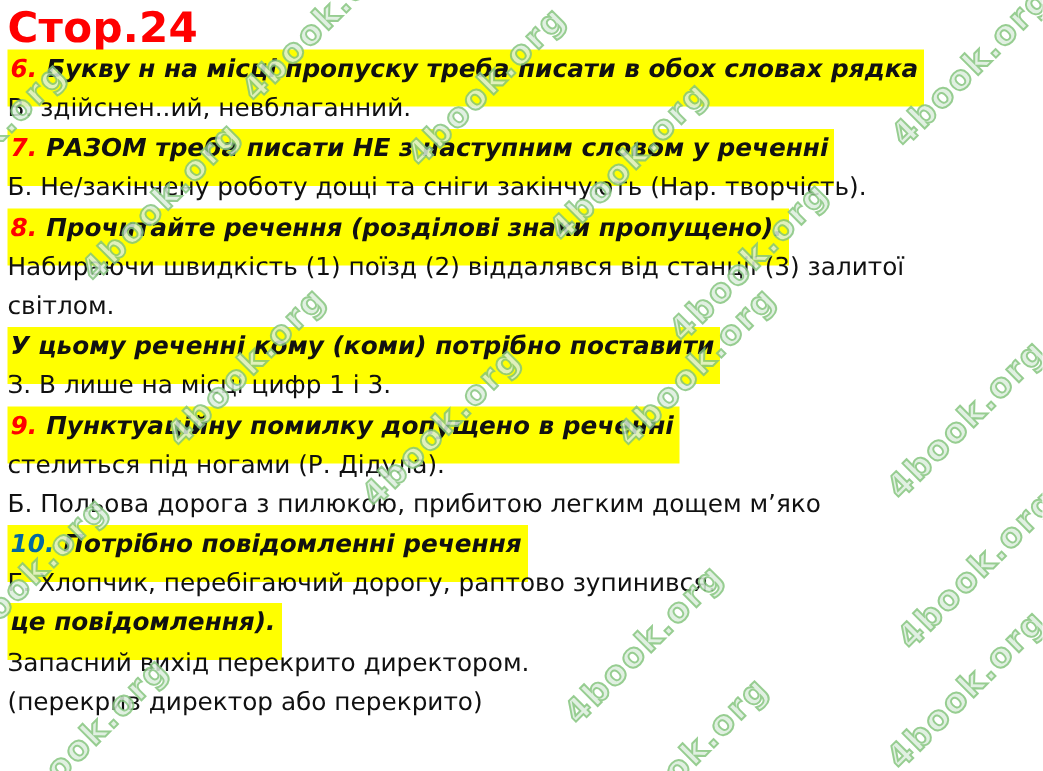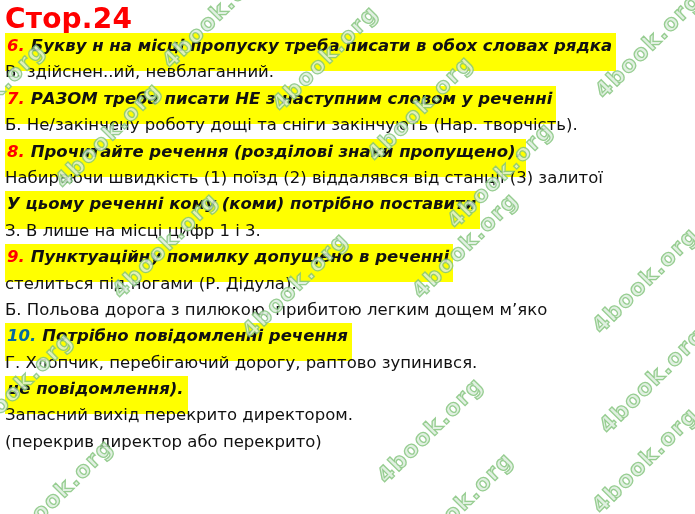--- a/index.html
+++ b/index.html
@@ -66,20 +66,21 @@
 
 <div class="page">
   <div class="page-title" style="color: rgb(255, 0, 0);">Стор.24</div>
   <div id="lines">
       <div class="line"><span class="mark" style="background: rgb(255, 255, 0);"><span class="num" style="color: rgb(255, 0, 0);">6.</span><span>Букву н на місці пропуску треба писати в обох словах рядка</span></span></div>
       <div class="line"><span class="plain"><span>В. здійснен..ий, невблаганний.</span></span></div>
       <div class="line"><span class="mark" style="background: rgb(255, 255, 0);"><span class="num" style="color: rgb(255, 0, 0);">7.</span><span>РАЗОМ треба писати НЕ з наступним словом у реченні</span></span></div>
       <div class="line"><span class="plain"><span>Б. Не/закінчену роботу дощі та сніги закінчують (Нар. творчість).</span></span></div>
       <div class="line"><span class="mark" style="background: rgb(255, 255, 0); text-align: right;"><span class="num" style="color: rgb(255, 0, 0);">8.</span><span>Прочитайте речення (розділові знаки пропущено).</span></span></div>
       <div class="line"><span class="plain"><span>Набираючи швидкість (1) поїзд (2) віддалявся від станції (3) залитої</span></span></div>
+      <div class="line"><span class="plain"><span>світлом.</span></span></div>
       <div class="line"><span class="mark" style="background: rgb(255, 255, 0);"><span>У цьому реченні кому (коми) потрібно поставити</span></span></div>
       <div class="line"><span class="plain"><span>З. В лише на місці цифр 1 і 3.</span></span></div>
       <div class="line"><span class="mark" style="background: rgb(255, 255, 0); text-align: center;"><span class="num" style="color: rgb(255, 0, 0);">9.</span><span>Пунктуаційну помилку допущено в реченні</span></span></div>
       <div class="line"><span class="plain"><span>стелиться під ногами (Р. Дідула).</span></span></div>
       <div class="line"><span class="plain"><span>Б. Польова дорога з пилюкою, прибитою легким дощем м’яко</span></span></div>
       <div class="line"><span class="mark" style="background: rgb(255, 255, 0);"><span class="num" style="color: #0369a1;">10.</span><span>Потрібно повідомленні речення</span></span></div>
       <div class="line"><span class="plain"><span>Г. Хлопчик, перебігаючий дорогу, раптово зупинився.</span></span></div>
       <div class="line"><span class="mark" style="background: rgb(255, 255, 0);"><span>це повідомлення).</span></span></div>
       <div class="line"><span class="plain"><span>Запасний вихід перекрито директором.</span></span></div>
       <div class="line"><span class="plain"><span>(перекрив директор або перекрито)</span></span></div>

